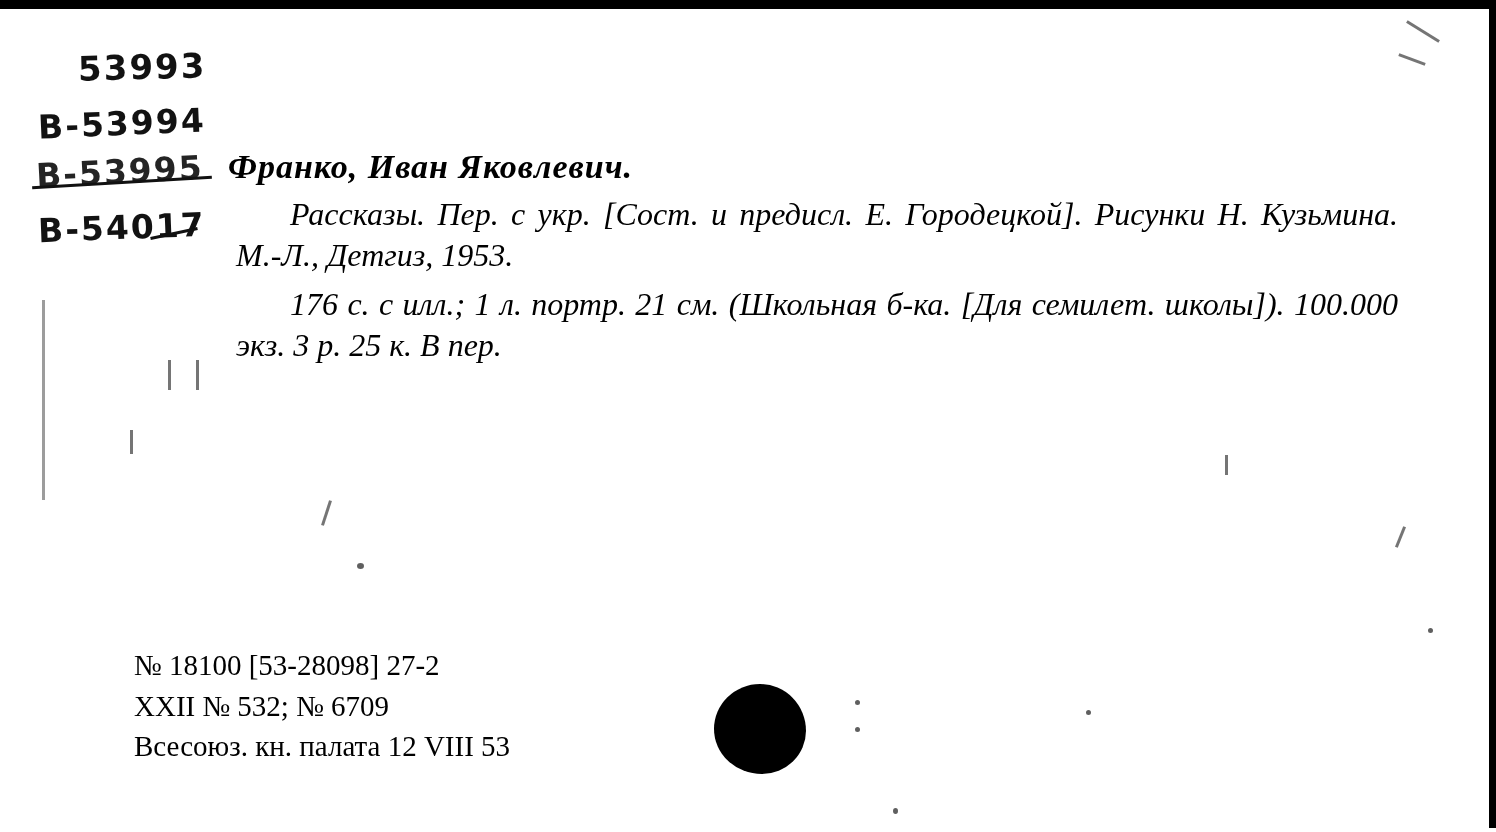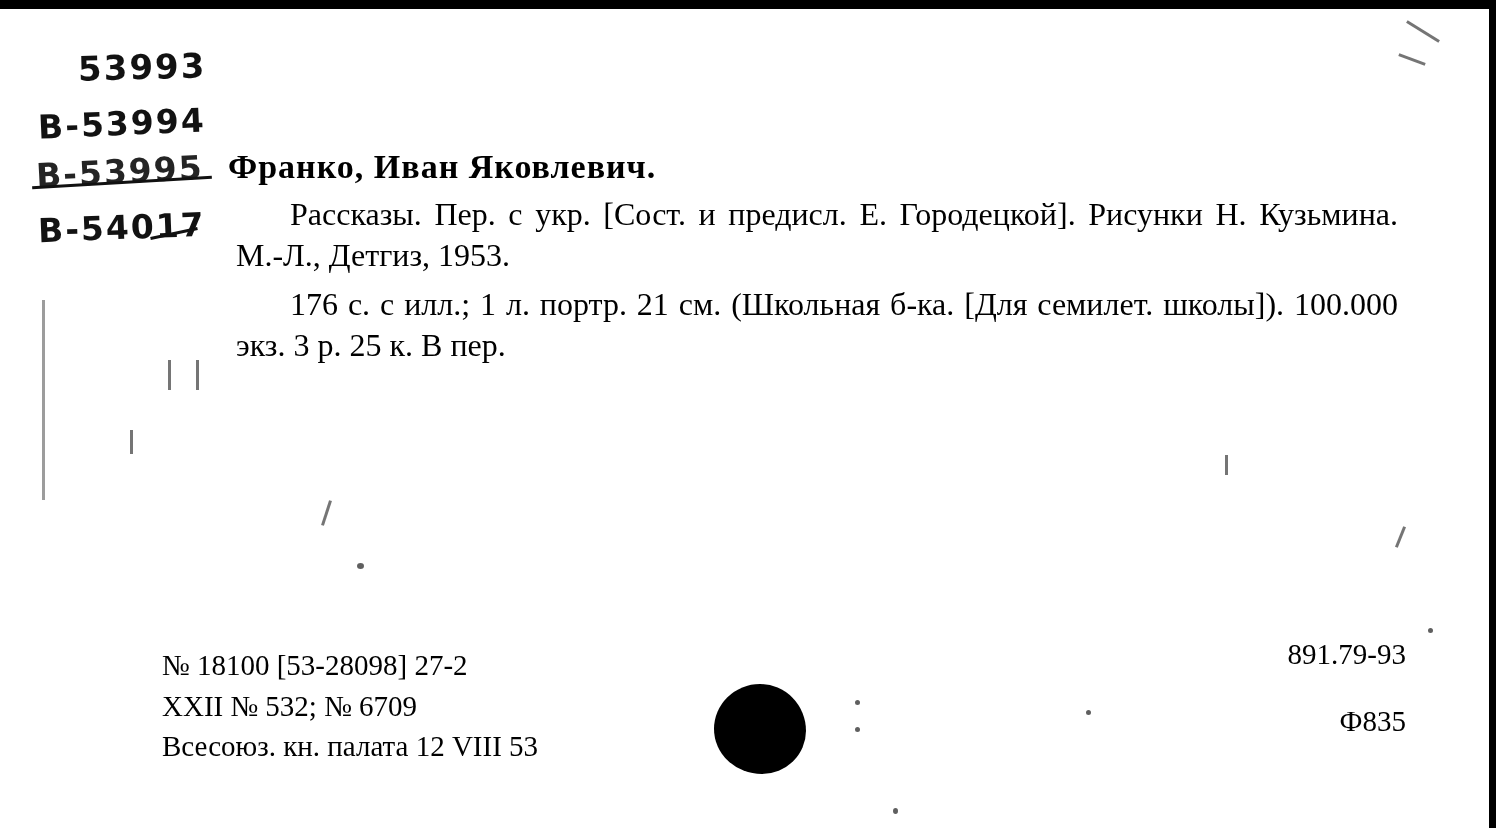--- a/index.html
+++ b/index.html
@@ -74,20 +74,21 @@
     background: #111;
     transform: rotate(-12deg);
   }
 
   
   #body-block {
     position: absolute;
     left: 228px;
     top: 148px;
     width: 1178px;
+    font-style: italic;
   }
   .author {
     font-size: 34px;
     font-weight: 700;
     letter-spacing: 1px;
     margin: 0 0 6px 0;
     white-space: nowrap;
   }
   .para {
     font-size: 32px;
@@ -97,21 +98,20 @@
   }
   .para.indent { text-indent: 54px; }
 
   
   #footer-left {
     position: absolute;
     left: 134px;
     top: 645px;
     font-size: 29px;
     line-height: 1.4;
-    margin-left: 28px;
   }
   #footer-left div { white-space: nowrap; }
   #footer-right {
     position: absolute;
     right: 90px;
     top: 640px;
     text-align: right;
     font-size: 29px;
     line-height: 1.0;
   }
@@ -161,24 +161,20 @@
     <p class="para indent">Рассказы. Пер. с укр. [Сост. и предисл. Е. Городецкой]. Рисунки Н. Кузьмина.     М.-Л., Детгиз, 1953.</p>
     <p class="para indent">176 с. с илл.; 1 л. портр.     21 см.        (Школьная   б-ка. [Для семилет. школы]). 100.000 экз. 3 р. 25 к. В пер.</p>
   </div>
 
   <div id="footer-left">
     <div>№ 18100 [53-28098]  27-2</div>
     <div>XXII № 532;  № 6709</div>
     <div>Всесоюз. кн. палата 12 VIII 53</div>
   </div>
 
-  <div id="footer-right">
-    <div class="cls">891.79-93</div>
-    <div>Ф835</div>
-  </div>
 
   <div class="blob"></div>
 
   <div class="speck" style="left:357px; top:563px; width:7px; height:6px; border-radius:50%;"></div>
   <div class="speck" style="left:855px; top:700px; width:5px; height:5px; border-radius:50%;"></div>
   <div class="speck" style="left:855px; top:727px; width:5px; height:5px; border-radius:50%;"></div>
   <div class="speck" style="left:1086px; top:710px; width:5px; height:5px; border-radius:50%;"></div>
   <div class="speck" style="left:893px; top:808px; width:5px; height:6px; border-radius:50%;"></div>
   <div class="speck" style="left:1428px; top:628px; width:5px; height:5px; border-radius:50%;"></div>
   <div class="hair" style="left:168px; top:360px; width:3px; height:30px;"></div>

